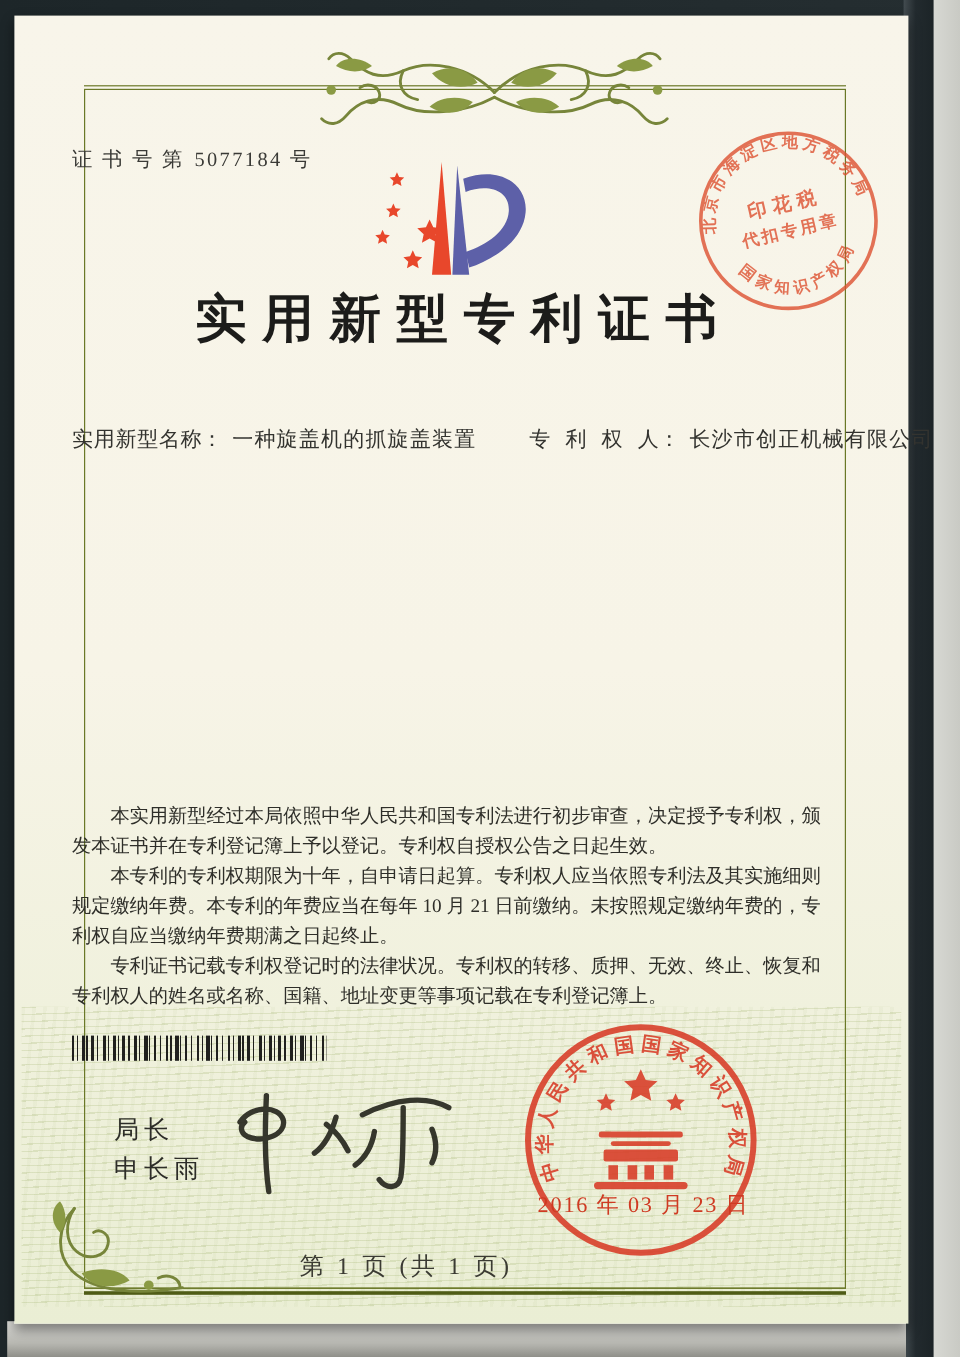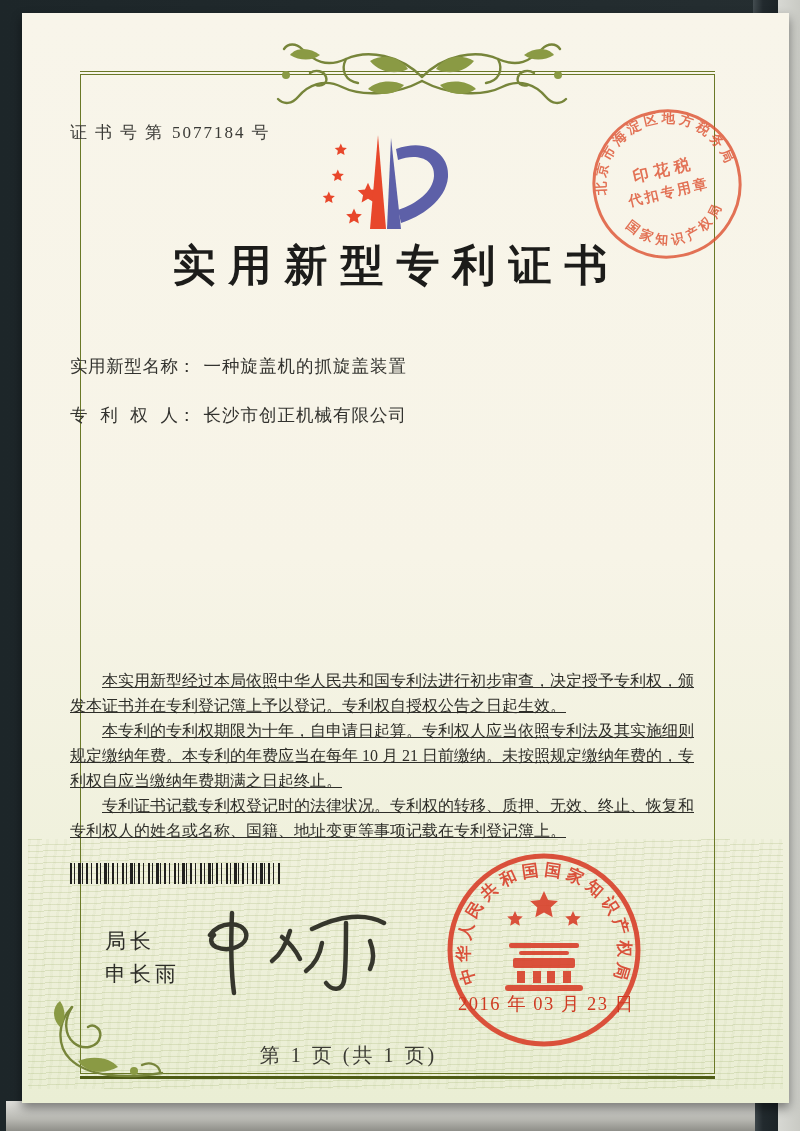--- a/index.html
+++ b/index.html
@@ -7,52 +7,52 @@
     background:linear-gradient(90deg,#1d2629 0%,#252e31 100%);
     font-family:"Liberation Serif","DejaVu Serif",serif;}
   
   .page-edge-dark{position:absolute;left:753px;top:0;width:25px;height:1131px;
     background:linear-gradient(90deg,#434c50 0%,#222a2e 40%,#1c2427 100%);}
   .next-page{position:absolute;left:778px;top:0;width:22px;height:1131px;
     background:linear-gradient(90deg,#d7d8d3,#c9cac4);}
   .scan-bottom{position:absolute;left:6px;top:1101px;width:749px;height:30px;
     background:linear-gradient(180deg,#dededa 0%,#b9b9b3 60%,#8f8f89 100%);}
   
-  .paper{position:absolute;left:22px;top:13px;width:745px;height:1090px;
+  .paper{position:absolute;left:12px;top:13px;width:745px;height:1090px;
     background:linear-gradient(180deg,#f8f5ea 0%,#f7f4e7 50%,#f0f1dd 76%,#eaeed4 100%);
-    box-shadow:0 5px 10px rgba(0,0,0,.45);padding-left:22px;}
+    box-shadow:0 5px 10px rgba(0,0,0,.45);}
   .wave-band{position:absolute;left:6px;right:6px;top:826px;height:250px;
     background:
       repeating-linear-gradient(178deg, rgba(140,162,80,.20) 0 1px, rgba(0,0,0,0) 1px 6px),
       repeating-linear-gradient(96deg, rgba(130,155,75,.05) 0 3px, rgba(0,0,0,0) 3px 9px);}
   
   .frame{position:absolute;left:58px;top:61px;width:633px;height:998px;
     border:1px solid #6a7827;}
   .frame .rail-top{position:absolute;left:-1px;right:-1px;top:-4px;height:1px;background:#6a7827;}
   .frame .rail-bottom{position:absolute;left:-1px;right:-1px;bottom:-6px;height:3px;background:#4f5c16;}
   .frame .rail-bottom2{position:absolute;left:-1px;right:-1px;bottom:-1px;height:1px;background:#6a7827;}
   .ornament-top{position:absolute;left:228px;top:22px;width:344px;height:80px;}
   .ornament-corner{position:absolute;left:8px;top:988px;width:136px;height:84px;}
   
   .cert-no{position:absolute;left:48px;top:108px;font-size:17px;color:#3a3a36;}
   .cert-no .sp{letter-spacing:8px;}
   .cert-no .num{letter-spacing:2px;margin-left:2px;}
   .cert-no .suf{letter-spacing:0;margin-left:6px;}
   .logo{position:absolute;left:292px;top:116px;width:140px;height:108px;}
   .title{position:absolute;left:58px;top:224px;width:633px;text-align:center;
     font-size:43px;font-weight:700;letter-spacing:13px;color:#1c1c1a;font-family:Liberation Serif, serif;}
-  .fields{position:absolute;left:48px;top:341px;display:flex;flex-direction:column;gap:26px;
+  .fields{position:absolute;left:48px;top:341px;display:flex;flex-direction:row;gap:44px;
     font-size:17.5px;color:#33332f;}
   .frow{height:23px;white-space:nowrap;}
   .flabel{display:inline-block;width:108px;text-align:justify;text-align-last:justify;vertical-align:bottom;}
   .fcolon{margin-right:8px;}
   .fvalue{letter-spacing:1px;}
   .body-text{position:absolute;left:48px;top:655px;width:624px;font-size:16px;
     line-height:25px;color:#2e2e29;text-align:justify;}
-  .body-text p{margin:0;text-indent:2em;text-decoration:underline;}
+  .body-text p{margin:0;text-indent:2em;}
   .barcode{position:absolute;left:48px;top:850px;width:212px;height:21px;
     background:repeating-linear-gradient(90deg,
       #20201e 0 2px,transparent 2px 4px,#20201e 4px 5px,transparent 5px 8px,
       #20201e 8px 11px,transparent 11px 12px,#20201e 12px 13px,transparent 13px 16px,
       #20201e 16px 18px,transparent 18px 21px,#20201e 21px 22px,transparent 22px 26px);}
   .director{position:absolute;left:58px;top:912px;font-size:21px;color:#2d2d28;letter-spacing:4px;line-height:33px;margin-left:25px;}
   .signature{position:absolute;left:172px;top:888px;width:210px;height:100px;}
   .seal{position:absolute;left:419px;top:834px;width:206px;height:206px;}
   .seal-date{position:absolute;left:436px;top:978px;width:200px;font-size:18.5px;
     color:#cf3a22;letter-spacing:1.5px;white-space:nowrap;}

